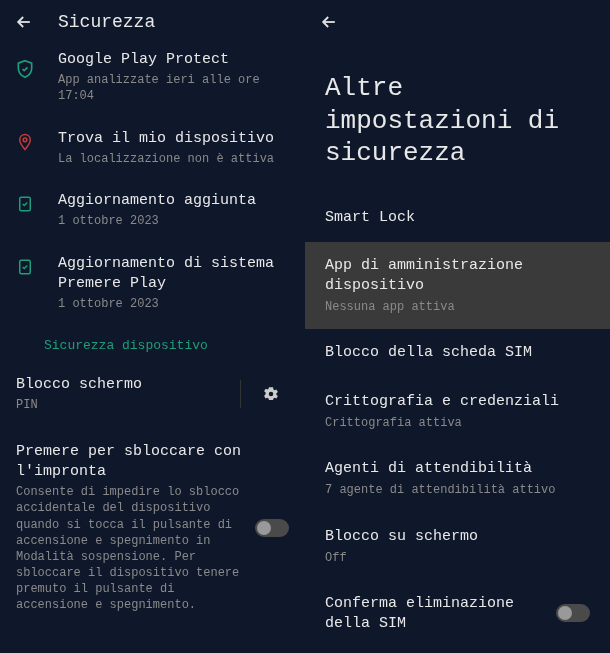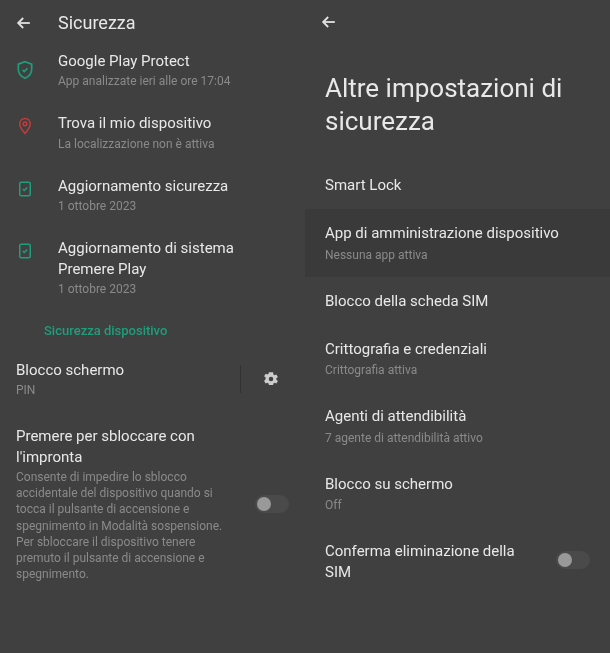--- a/index.html
+++ b/index.html
@@ -7,24 +7,25 @@
       font-family: Roboto, -apple-system, sans-serif;
       background: #000;
       width: 610px;
       height: 653px;
       display: flex;
       color: #e0e0e0;
       overflow: hidden;
     }
     .panel {
       width: 305px;
-      background: #404040;
+      background: #0f172a;
       display: flex;
       flex-direction: column;
       overflow: hidden;
+      font-family: Liberation Mono, monospace;
     }
     .header {
       display: flex;
       align-items: center;
       padding: 12px 14px;
       gap: 24px;
     }
     .back-arrow {
       width: 20px;
       height: 20px;
@@ -192,21 +193,21 @@
     </div>
 
     <div class="list-item">
       <span class="icon-slot">
         <svg width="18" height="20" viewBox="0 0 24 24" fill="none" stroke="#1e9e7a" stroke-width="2">
             <rect x="5" y="3" width="14" height="18" rx="2"></rect>
             <path d="M9 12l2 2 4-4"></path>
           </svg>
       </span>
       <div class="text-block">
-        <div class="item-title">Aggiornamento sicurezza</div>
+        <div class="item-title">Aggiornamento aggiunta</div>
         <div class="item-sub">1 ottobre 2023</div>
       </div>
     </div>
 
     <div class="list-item">
       <span class="icon-slot">
         <svg width="18" height="20" viewBox="0 0 24 24" fill="none" stroke="#1e9e7a" stroke-width="2">
             <rect x="5" y="3" width="14" height="18" rx="2"></rect>
             <path d="M9 12l2 2 4-4"></path>
           </svg>

